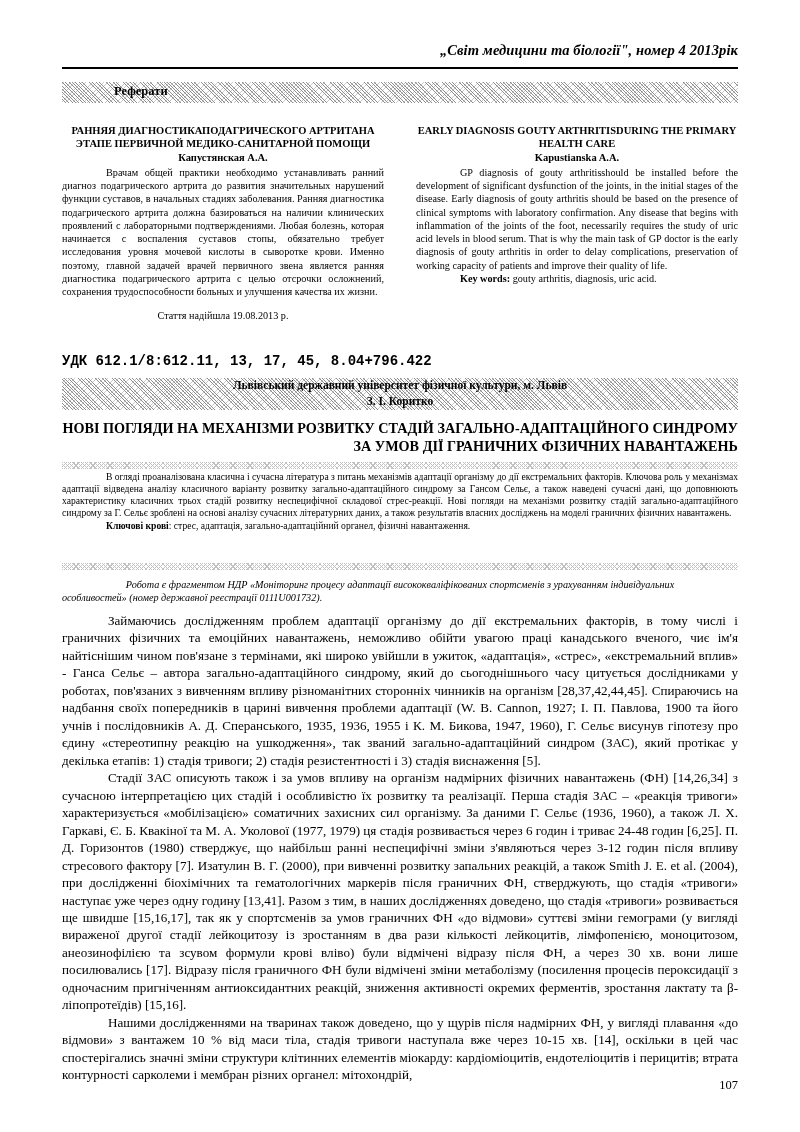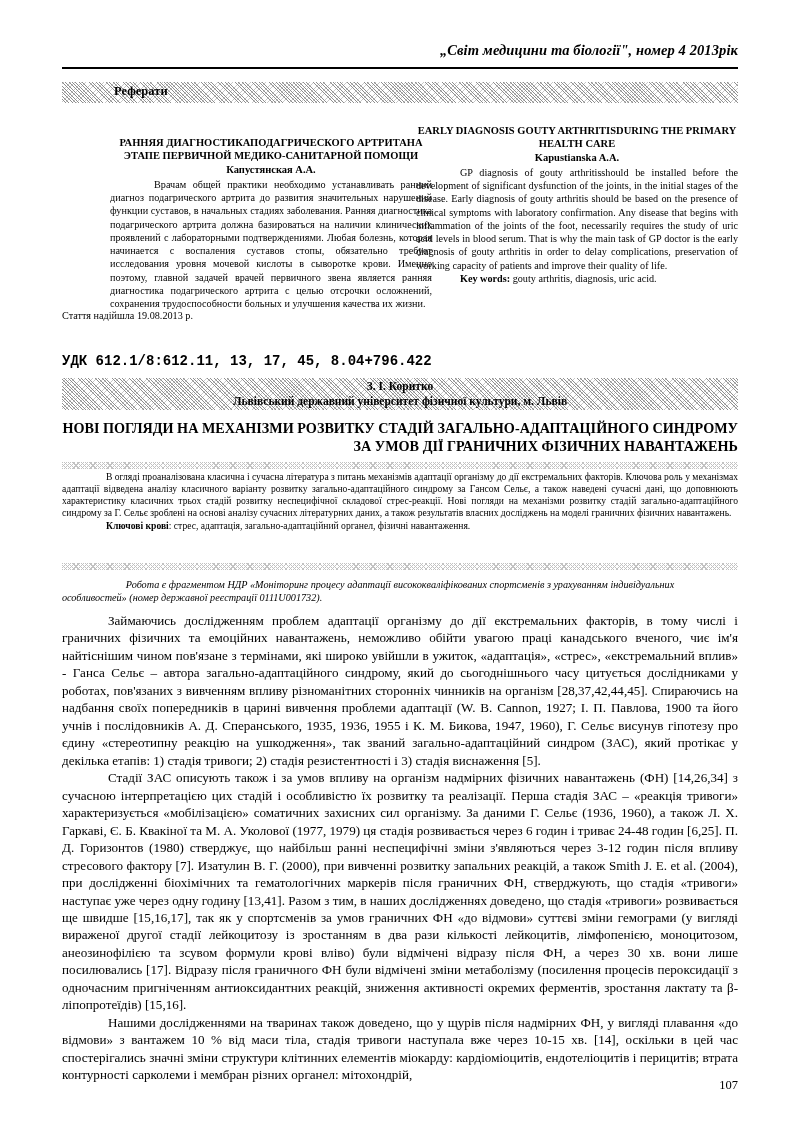--- a/index.html
+++ b/index.html
@@ -79,21 +79,21 @@
     left: 62px;
     top: 124px;
     width: 676px;
   }
   .abs-col {
     width: 322px;
     font-size: 10.2px;
     line-height: 1.30;
     text-align: justify;
   }
-  .abs-col.left  { position: absolute; left: 0px;   top: 12px; margin-left: 48px; }
+  .abs-col.left  { position: absolute; left: 0px;   top: 0; }
   .abs-col.right { position: absolute; left: 354px; top: 0; width: 322px; }
 
   .abs-title {
     text-align: center;
     font-weight: bold;
     font-size: 10.5px;
     line-height: 1.25;
     text-transform: uppercase;
   }
   .abs-author {
@@ -113,20 +113,21 @@
     text-indent: 44px;
     text-align: justify;
   }
   .abs-kw b { font-weight: bold; }
 
   .received {
     position: absolute;
     left: 62px;
     top: 310px;
     width: 322px;
+    text-align: center;
     font-size: 10.2px;
   }
 
   
   .udk {
     position: absolute;
     left: 62px;
     top: 353px;
     font-weight: bold;
     font-size: 14px;
@@ -261,22 +262,22 @@
         <span>gouty arthritis, diagnosis, uric acid.</span>
       </div>
     </div>
   </div>
 
   <div class="received">Стаття надійшла 19.08.2013 р.</div>
 
   <div class="udk">УДК 612.1/8:612.11, 13, 17, 45, 8.04+796.422</div>
 
   <div class="band-author hatch">
+    <div class="row">Львівський державний університет фізичної культури, м. Львів</div>
     <div class="row one">З. І. Коритко</div>
-    <div class="row">Львівський державний університет фізичної культури, м. Львів</div>
   </div>
 
   <div class="art-title">НОВІ ПОГЛЯДИ НА МЕХАНІЗМИ РОЗВИТКУ СТАДІЙ ЗАГАЛЬНО-АДАПТАЦІЙНОГО СИНДРОМУ ЗА УМОВ ДІЇ ГРАНИЧНИХ ФІЗИЧНИХ НАВАНТАЖЕНЬ</div>
 
   <div class="wavy top"></div>
 
   <div class="uk-abs">
     <p>В огляді проаналізована класична і сучасна література з питань механізмів адаптації організму до дії екстремальних факторів. Ключова роль у механізмах адаптації відведена аналізу класичного варіанту розвитку загально-адаптаційного синдрому за Гансом Сельє, а також наведені сучасні дані, що доповнюють характеристику класичних трьох стадій розвитку неспецифічної складової стрес-реакції. Нові погляди на механізми розвитку стадій загально-адаптаційного синдрому за Г. Сельє зроблені на основі аналізу сучасних літературних даних, а також результатів власних досліджень на моделі граничних фізичних навантажень.</p>
     <div class="kw">
       <b>Ключові крові</b><span>: стрес, адаптація, загально-адаптаційний органел, фізичні навантаження.</span>

